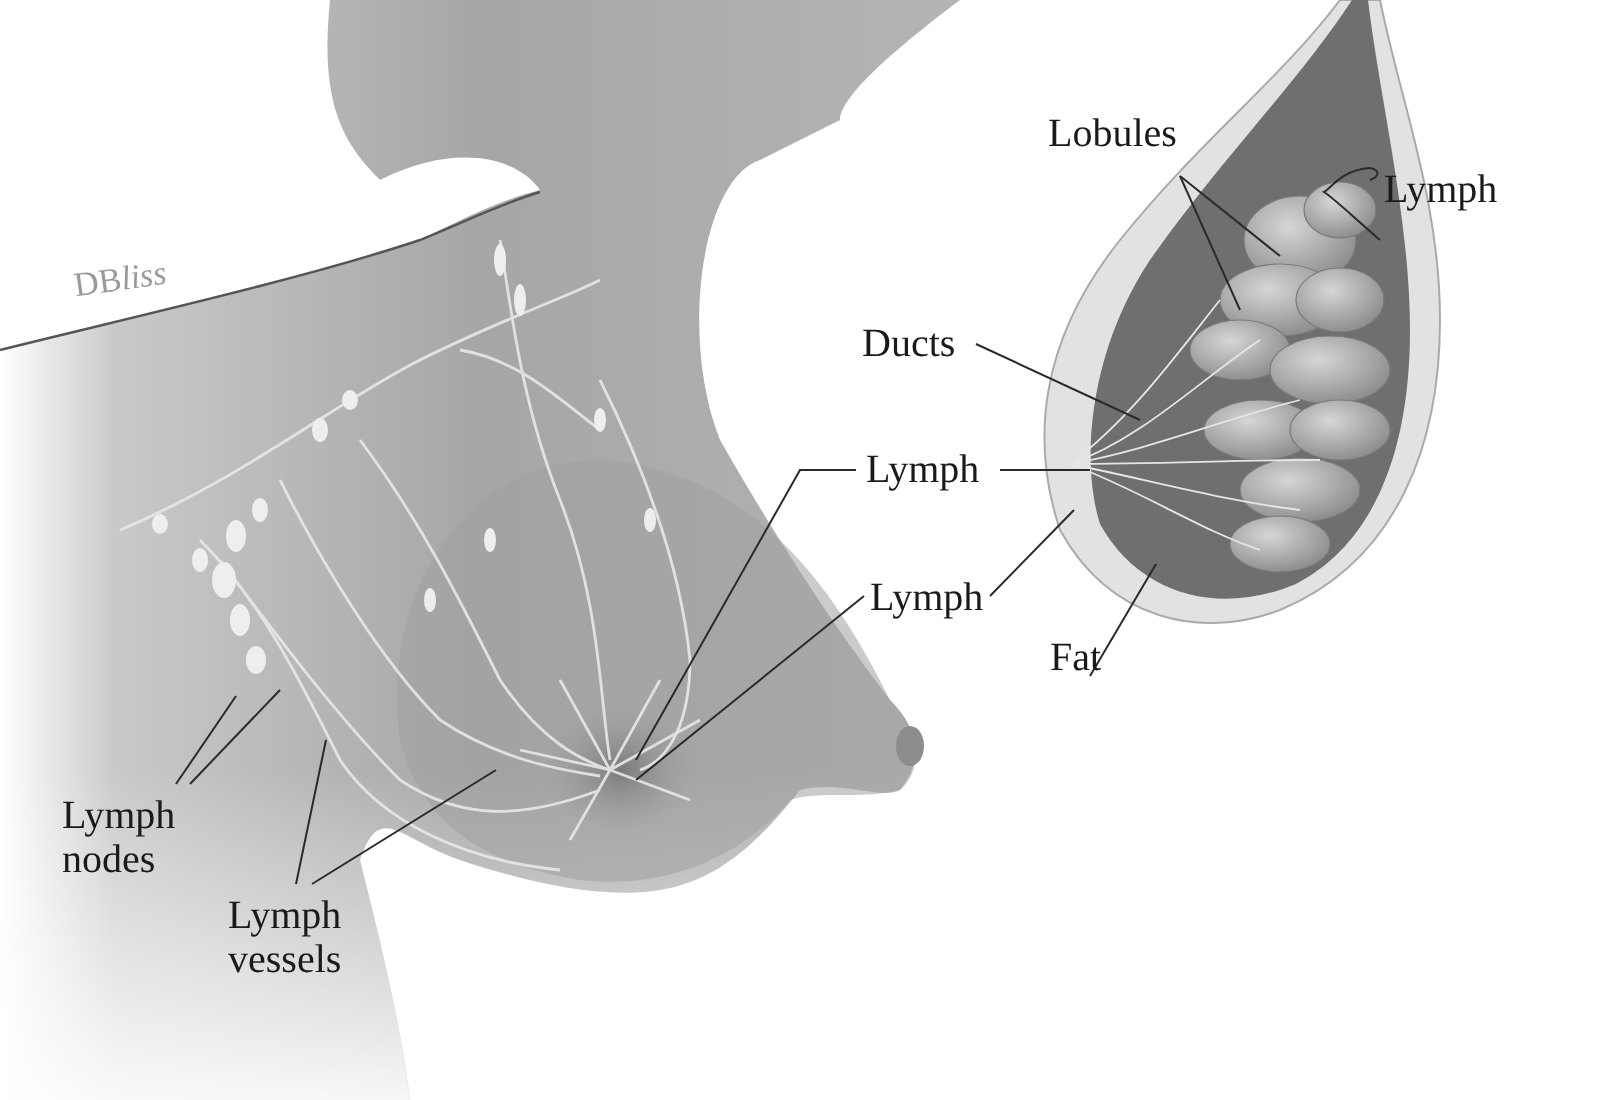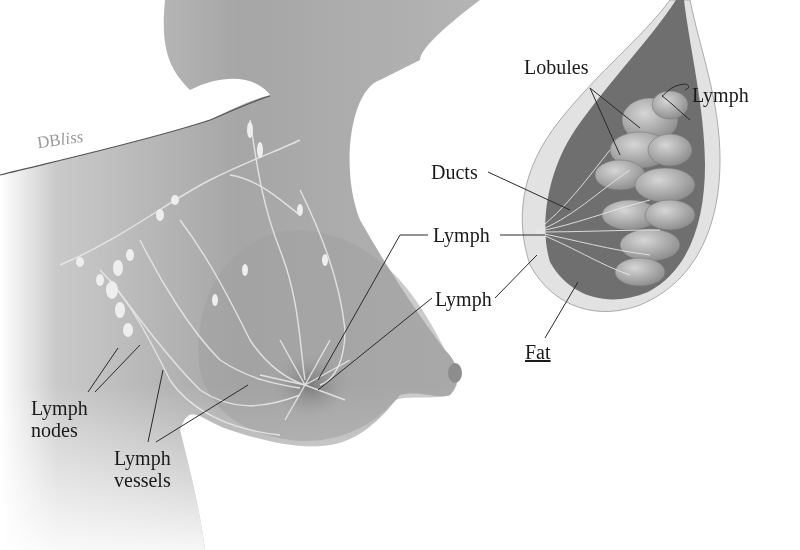--- a/index.html
+++ b/index.html
@@ -118,21 +118,21 @@
     </g>
   </svg>
 
   <div class="sig" style="left:37px; top:130px; transform:rotate(-8deg);"><span>DB</span><i>liss</i></div>
 
   <div class="label" style="left:524px; top:56px;">Lobules</div>
   <div class="label" style="left:692px; top:84px;">Lymph</div>
   <div class="label" style="left:431px; top:161px;">Ducts</div>
   <div class="label" style="left:433px; top:224px;">Lymph</div>
   <div class="label" style="left:435px; top:288px;">Lymph</div>
-  <div class="label" style="left:525px; top:341px;text-decoration:underline;">Fat</div>
+  <div class="label" style="left:525px; top:318px;">Fat</div>
 
   <div class="label" style="left:31px; top:397px;">
     <div>Lymph</div>
     <div>nodes</div>
   </div>
   <div class="label" style="left:114px; top:447px;">
     <div>Lymph</div>
     <div>vessels</div>
   </div>
 </div>

